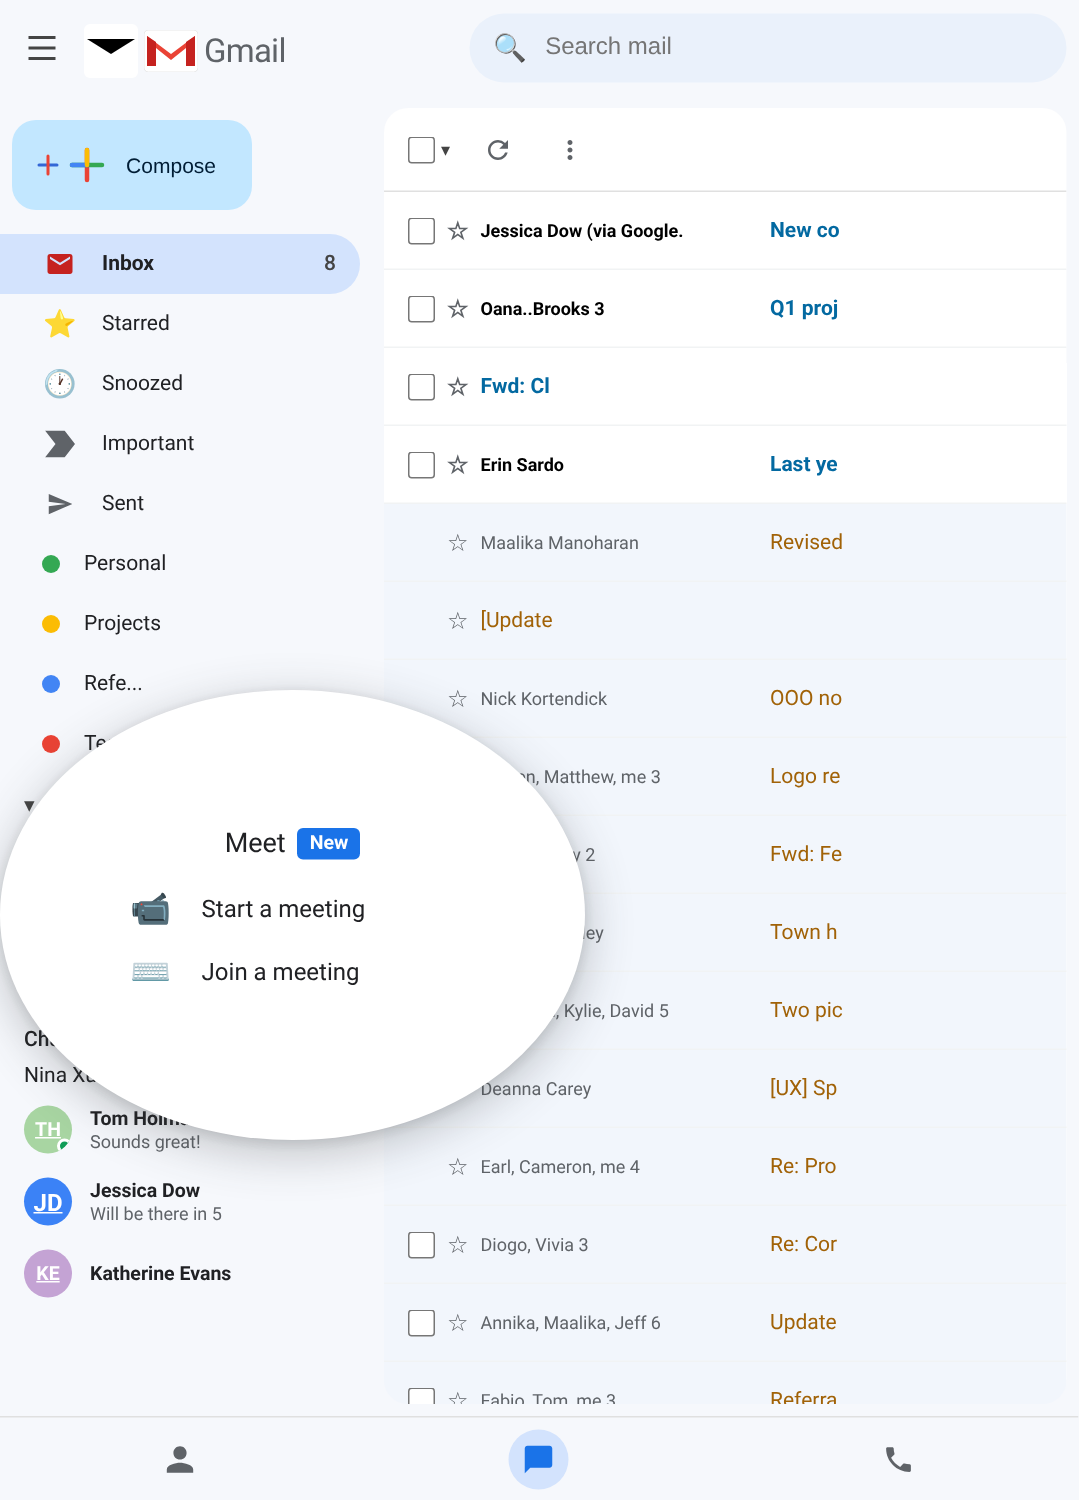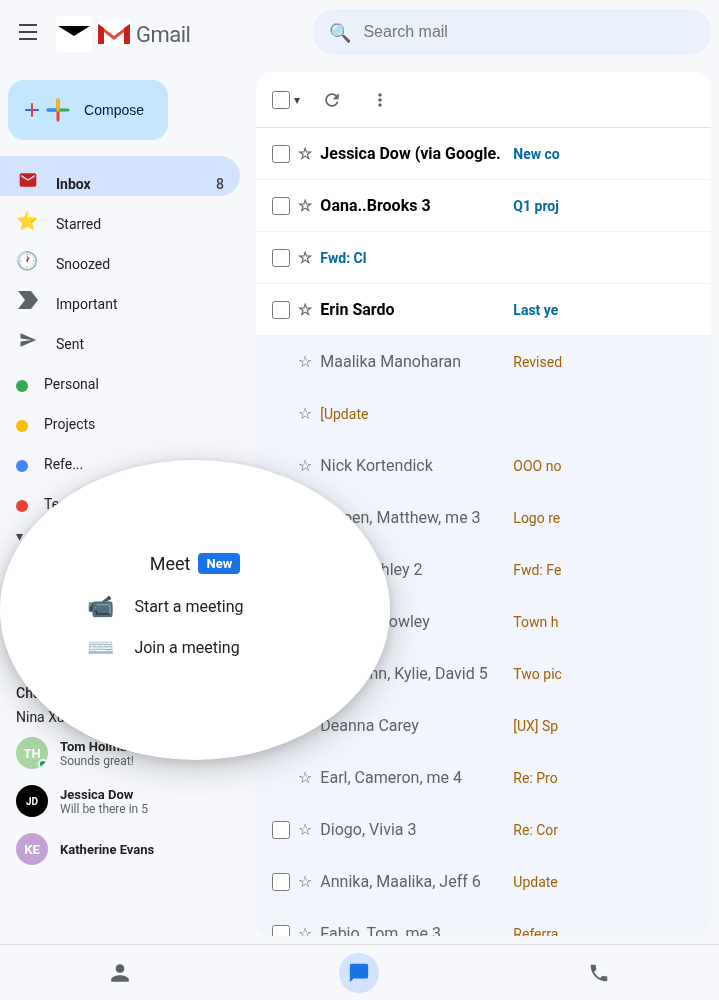--- a/index.html
+++ b/index.html
@@ -84,22 +84,22 @@
       border: none;
       border-radius: 16px;
       padding: 16px 24px;
       margin: 8px 16px 16px 8px;
       cursor: pointer;
       font-size: 14px; font-weight: 500; color: #001d35;
       width: 160px;
     }
 
     .nav-item {
-      display: flex; align-items: flex-end;
-      padding: 4px 16px 4px 16px;
+      display: flex; align-items: center;
+      padding: 4px 16px 4px 28px;
       height: 40px;
       border-radius: 0 20px 20px 0;
       cursor: pointer;
       font-size: 14px; color: #202124;
       margin-right: 16px;
       position: relative;
     }
     .nav-item.active {
       background: #d3e3fd;
       font-weight: 700;
@@ -175,21 +175,21 @@
     }
     .chevron-small { font-size: 12px; color: #5f6368; }
     .chat-item {
       display: flex; align-items: center;
       padding: 8px 16px; gap: 12px;
       cursor: pointer; font-size: 13px;
     }
     .chat-avatar {
       width: 32px; height: 32px;
       border-radius: 50%; overflow: hidden;
-      flex-shrink: 0; position: relative;
+      flex-shrink: 0; position: relative; text-decoration: underline;
     }
     .online-dot {
       width: 10px; height: 10px; border-radius: 50%;
       background: #0f9d58; border: 2px solid #fff;
       position: absolute; bottom: 0; right: 0;
     }
     .chat-info { flex: 1; overflow: hidden; }
     .chat-name { font-weight: 700; font-size: 13px; color: #202124; }
     .chat-status { font-size: 12px; color: #5f6368; white-space: nowrap; overflow: hidden; text-overflow: ellipsis; }
 
@@ -255,21 +255,21 @@
     .email-row.read { font-weight: 400; color: #5f6368; background: #f2f6fc; }
     .row-checkbox {
       width: 18px; height: 18px; cursor: pointer; flex-shrink: 0;
     }
     .row-star {
       font-size: 16px; color: #5f6368; cursor: pointer; flex-shrink: 0;
     }
     .sender {
       width: 185px; flex-shrink: 0;
       overflow: hidden; text-overflow: ellipsis; white-space: nowrap;
-      font-size: 16px;
+      font-size: 12px;
     }
     .subject {
       flex: 1;
       overflow: hidden; text-overflow: ellipsis; white-space: nowrap;
       font-size: 14px; color: #a16207;
     }
     .email-row.unread .subject { color: #0369a1; }
 
     
     .overlay {
@@ -468,21 +468,21 @@
           TH
           <div class="online-dot"></div>
         </div>
         <div class="chat-info">
           <div class="chat-name">Tom Holman</div>
           <div class="chat-status">Sounds great!</div>
         </div>
       </div>
 
       <div class="chat-item">
-        <div class="chat-avatar" style="background:#000000;display:flex;align-items:center;justify-content:center;font-size:10px;color:#fff;font-weight:700;">
+        <div class="chat-avatar" style="background:#3b82f6;display:flex;align-items:center;justify-content:center;font-size:16px;color:#fff;font-weight:700;">
           JD
         </div>
         <div class="chat-info">
           <div class="chat-name">Jessica Dow</div>
           <div class="chat-status">Will be there in 5</div>
         </div>
       </div>
 
       <div class="chat-item">
         <div class="chat-avatar" style="background:#c4a3d4;display:flex;align-items:center;justify-content:center;font-size:13px;color:#fff;font-weight:700;">

